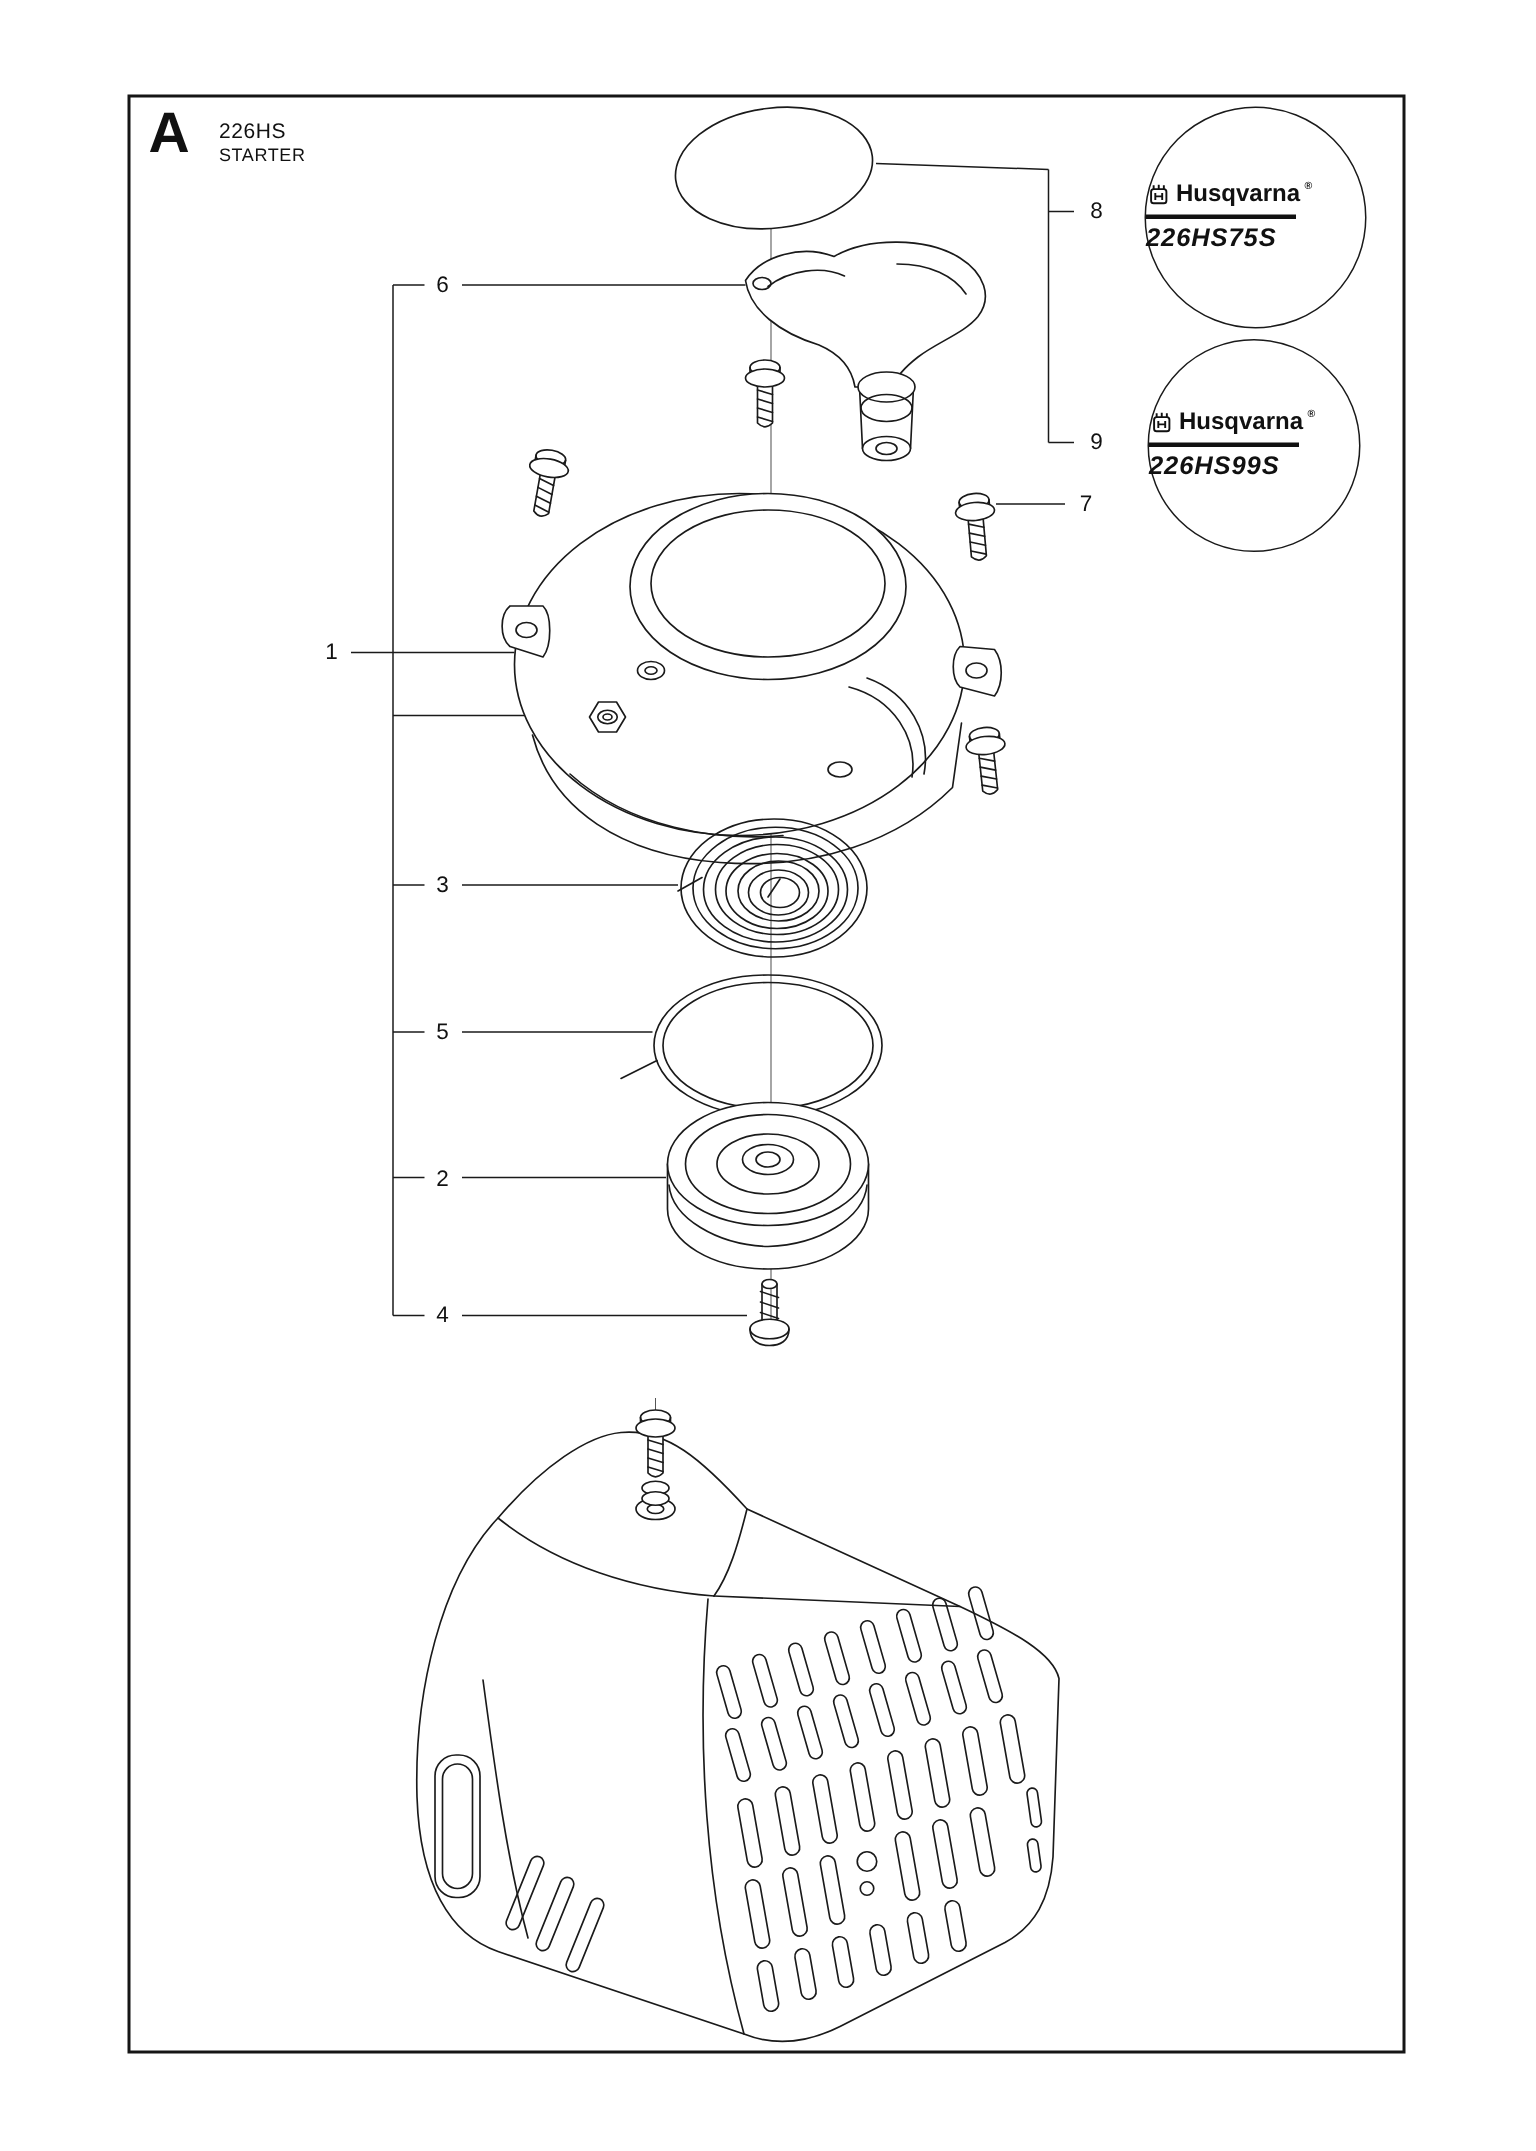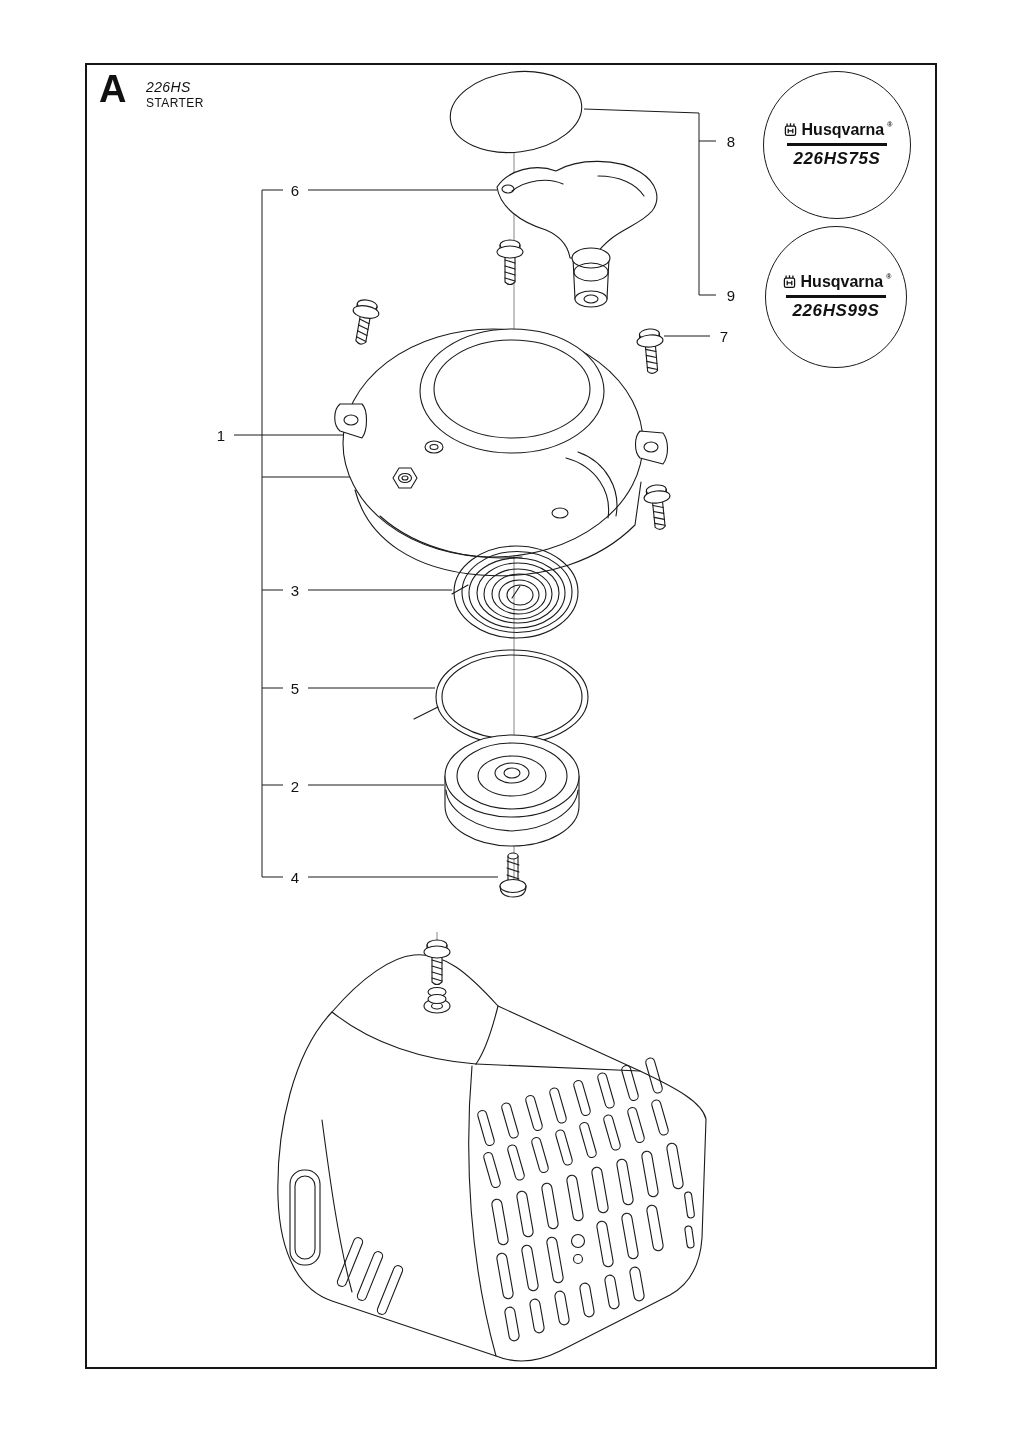--- a/index.html
+++ b/index.html
@@ -1,27 +1,27 @@
 <!DOCTYPE html>
 <html><head>
 <meta charset="utf-8">
 <style>
   html,body{margin:0;padding:0;}
   body{width:1024px;height:1434px;background:#ffffff;font-family:"Liberation Sans",sans-serif;color:#111;position:relative;overflow:hidden;}
   .page{position:absolute;inset:0;background:#fff;}
   .frame{position:absolute;left:85px;top:63px;width:852px;height:1306px;border:2px solid #151515;box-sizing:border-box;}
   .hdr-letter{position:absolute;left:99px;top:68px;font-size:38px;font-weight:bold;letter-spacing:1px;}
-  .hdr-model{position:absolute;left:146px;top:79px;font-size:14px;letter-spacing:.4px;font-style:italic;}
+  .hdr-model{position:absolute;left:146px;top:79px;font-size:14px;letter-spacing:.4px;}
   .hdr-title{position:absolute;left:146px;top:96px;font-size:12px;letter-spacing:.4px;}
   .diagram{position:absolute;left:0;top:0;width:1024px;height:1434px;}
   .cl{stroke:#555;stroke-width:.7;fill:none;}
   .ld{stroke:#1a1a1a;stroke-width:1;fill:none;}
   .pt{stroke:#1a1a1a;stroke-width:1.1;fill:none;stroke-linecap:round;stroke-linejoin:round;}
   .callout{position:absolute;transform:translate(-50%,-50%);font-size:15px;line-height:1;background:#fff;padding:1px 3px;}
-  .badge{position:absolute;border:1.6px solid #1a1a1a;border-radius:50%;background:#fff;display:flex;flex-direction:column;align-items:center;justify-content:center;box-sizing:border-box;}
+  .badge{position:absolute;border:1.6px solid #1a1a1a;border-radius:50%;background:#fff;display:flex;flex-direction:column;align-items:flex-start;justify-content:center;box-sizing:border-box;}
   .brand-row{display:flex;align-items:flex-start;gap:3px;font-weight:bold;font-size:16px;white-space:nowrap;}
   .brand-row .reg{font-size:7px;margin-top:0;}
   .logo-icon{display:inline-block;width:17px;height:17px;}
   .rule{height:2.5px;background:#111;width:100px;margin:4px 0 3px;}
   .model-text{font-style:italic;font-weight:bold;font-size:17px;letter-spacing:.6px;white-space:nowrap;}
 </style>
 </head>
 <body>
 
 <div class="page">

